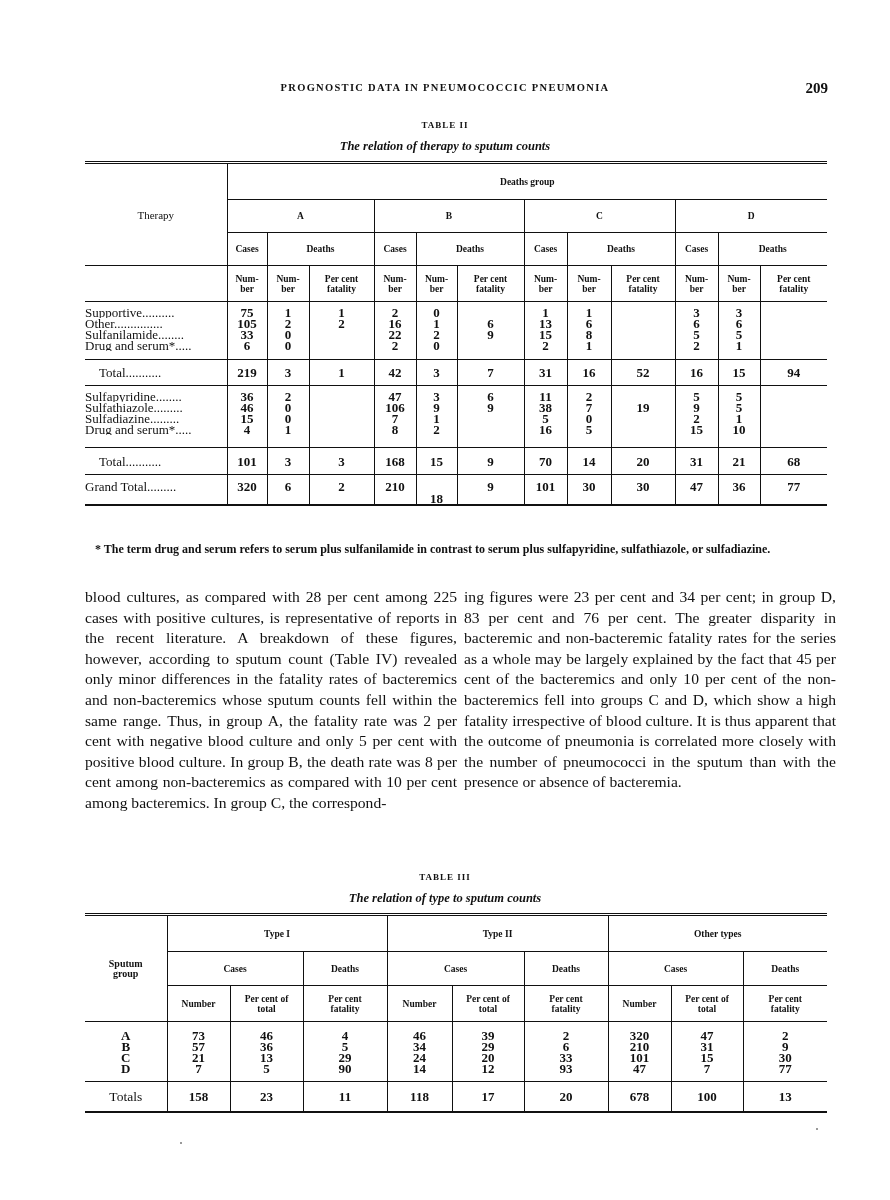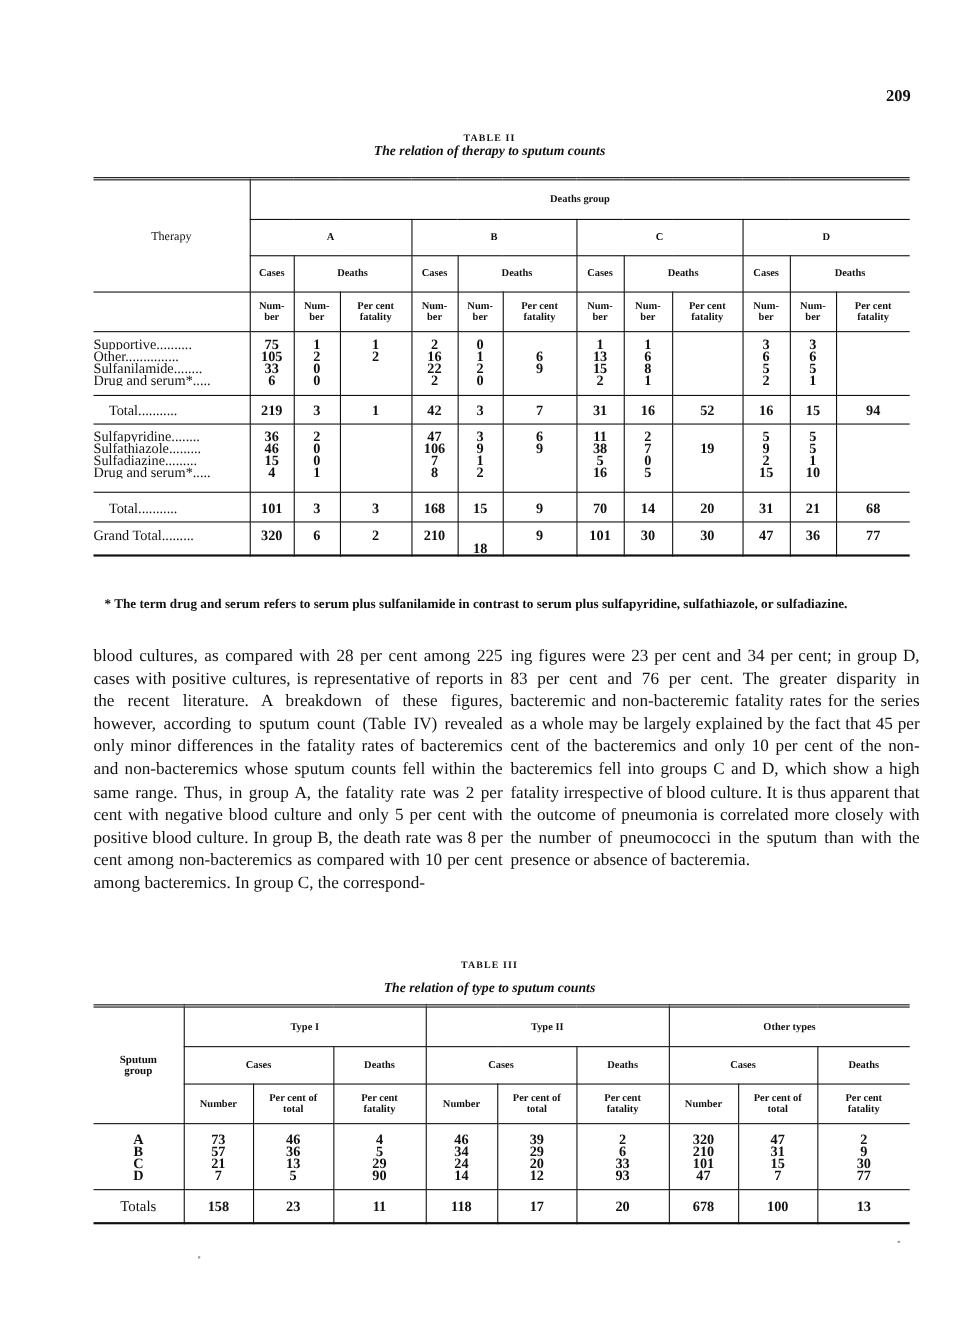--- a/index.html
+++ b/index.html
@@ -54,25 +54,26 @@
     font-size: 15.6px; line-height: 20.6px; text-align: justify;
   }
   .col p { margin: 0; }
   .col .indent { text-indent: 14px; }
   .stray-mark { position: absolute; width: 2px; height: 2px; background: #999; }
 </style>
 </head>
 <body>
 
 <div class="running-head">
+  <div class="running-title">PROGNOSTIC DATA IN PNEUMOCOCCIC PNEUMONIA</div>
   <div class="page-number">209</div>
 </div>
 
 <div class="table-label" style="top:120px;">TABLE II</div>
-<div class="table-caption" style="top:130px;">The relation of therapy to sputum counts</div>
+<div class="table-caption" style="top:139px;">The relation of therapy to sputum counts</div>
 
 <table class="data" style="left:85px; top:161px; width:742px;">
   <colgroup>
     <col style="width:142px">
     <col style="width:40px">
       <col style="width:42px">
       <col style="width:65px">
     <col style="width:42px">
       <col style="width:41px">
       <col style="width:67px">

